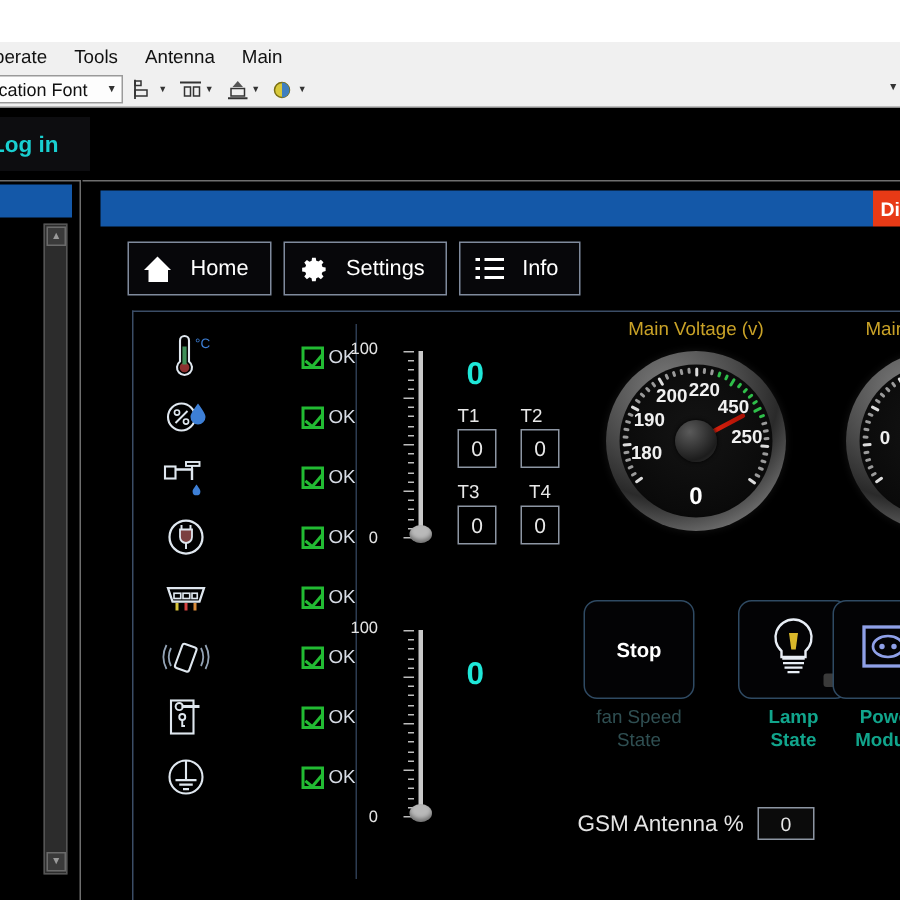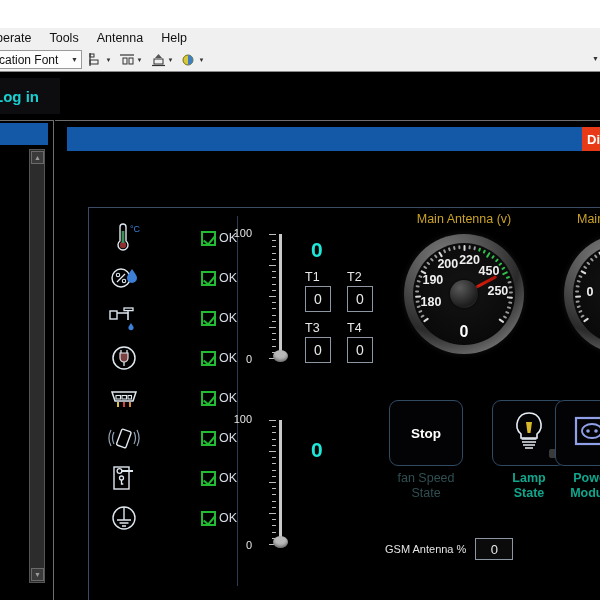--- a/index.html
+++ b/index.html
@@ -248,36 +248,36 @@
     position: absolute; right: 7px; bottom: 7px; width: 9px; height: 9px;
     border-radius: 2px; background: #3a3a3a;
   }
   .statelabel {
     margin-top: 5px; text-align: center; color: #11a58c;
     font-size: 12.5px; font-weight: bold; line-height: 15px;
   }
   .statelabel.dim { color: #2f4f52; font-weight: normal; }
 
   .gsm { position: absolute; display: flex; align-items: center; gap: 9px; }
-  .gsm .lbl { color: #e4e4e4; font-size: 11px; white-space: nowrap; }
+  .gsm .lbl { color: #e4e4e4; font-size: 15px; white-space: nowrap; }
   .gsm .val {
     width: 38px; height: 22px; border: 1px solid #8d96a3; background: #0b0b0b;
     color: #e8e8e8; font-size: 13px; display: flex; align-items: center; justify-content: center;
   }
 </style>
 </head>
 <body>
 
 <div class="win-top-blank"></div>
 
 <div class="menubar">
   <span class="mi clipped">perate</span>
   <span class="mi">Tools</span>
   <span class="mi">Antenna</span>
-  <span class="mi">Help</span>
+  <span class="mi">Main</span>
 </div>
 
 <div class="toolbar">
   <div class="fontbox">
     <span class="lbl">cation Font</span>
     <span class="caret">▼</span>
   </div>
 
   <div class="tool-ico">
     <svg width="16" height="14" viewBox="0 0 16 14" aria-hidden="true">
@@ -333,20 +333,46 @@
     </div>
   </div>
 
   <div class="content">
 
     <div class="topbluebar"></div>
     <div class="disbtn">
       <span>Dis</span>
     </div>
 
+    <div class="navbtns">
+      <div class="navbtn">
+        <span class="homeicon"></span>
+        <span>Home</span>
+      </div>
+      <div class="navbtn">
+        <span class="gearicon">
+          <svg width="19" height="19" viewBox="0 0 20 20" aria-hidden="true">
+            <path fill="#ffffff" d="M10 6.3a3.7 3.7 0 1 0 0 7.4 3.7 3.7 0 0 0 0-7.4zm0 5.5a1.8 1.8 0 1 1 0-3.6 1.8 1.8 0 0 1 0 3.6z"></path>
+            <path fill="#ffffff" d="M18 11.3v-2.6l-2.2-.35a6 6 0 0 0-.6-1.45l1.3-1.8-1.85-1.85-1.8 1.3a6 6 0 0 0-1.45-.6L11.05 2h-2.6l-.35 2.2a6 6 0 0 0-1.45.6l-1.8-1.3L3 5.35l1.3 1.8a6 6 0 0 0-.6 1.45L1.5 8.95v2.6l2.2.35a6 6 0 0 0 .6 1.45L3 15.15 4.85 17l1.8-1.3a6 6 0 0 0 1.45.6L8.45 18.5h2.6l.35-2.2a6 6 0 0 0 1.45-.6l1.8 1.3 1.85-1.85-1.3-1.8a6 6 0 0 0 .6-1.45z"></path>
+          </svg>
+        </span>
+        <span>Settings</span>
+      </div>
+      <div class="navbtn">
+        <span class="listicon">
+          <i></i>
+            <i></i>
+            <i></i>
+            <b></b>
+            <b></b>
+            <b></b>
+        </span>
+        <span>Info</span>
+      </div>
+    </div>
 
     <div class="panel">
 
       <div class="sensors">
 
         <div class="sensorrow">
           <span class="sico">
             <svg width="34" height="34" viewBox="0 0 34 34" aria-hidden="true">
               <path d="M13 6a3 3 0 0 1 6 0v14a5 5 0 1 1-6 0z" fill="none" stroke="#dfe7ef" stroke-width="1.4"></path>
               <circle cx="16" cy="24" r="3.2" fill="#8b2f2f"></circle>
@@ -515,21 +541,21 @@
           <div style="display:flex; gap:16px;">
             <div class="tcell-lbl" style="width:26px;">T1</div>
             <div class="tcell-lbl" style="width:26px;">T2</div>
           </div>
           <div style="display:flex; gap:16px; margin-top:2px;">
             <div class="tcell-box">0</div>
             <div class="tcell-box">0</div>
           </div>
           <div style="display:flex; gap:16px; margin-top:9px;">
             <div class="tcell-lbl" style="width:26px;">T3</div>
-            <div class="tcell-lbl" style="width:26px;">T4</div>
+            <div class="tcell-lbl" style="width:26px;text-align:center;">T4</div>
           </div>
           <div style="display:flex; gap:16px; margin-top:2px;">
             <div class="tcell-box">0</div>
             <div class="tcell-box">0</div>
           </div>
         </div>
       </div>
 
       <div class="slidergroup" style="left:160px; top:190px; width:140px; height:170px;">
 
@@ -560,21 +586,21 @@
           <div class="track"></div>
           <div class="lbl" style="top:-7px;">100</div>
           <div class="lbl" style="bottom:-7px;">0</div>
           <div class="thumb" style="bottom:-4px;"></div>
         </div>
 
         <div class="bigval" style="position:absolute; left:62px; top:40px;">0</div>
       </div>
 
       <div class="gaugewrap" style="left:300px; top:4px; width:150px;">
-        <div class="gtitle">Main Antenna (v)</div>
+        <div class="gtitle">Main Voltage (v)</div>
         <div class="gauge" id="vGauge" style="margin:8px auto 0 auto;">
           <div class="face"></div>
           <div class="needle" id="vNeedle" style="transform: translate(-50%, -3px) rotate(-118deg);"></div>
           <div class="hub"></div>
           <div class="gval">0</div>
         <div class="tick major" style="transform: translate(-50%, -100%) rotate(-125deg);">
               <i></i>
             </div>
             <div class="tick" style="transform: translate(-50%, -100%) rotate(-118.75deg);">
               <i></i>

